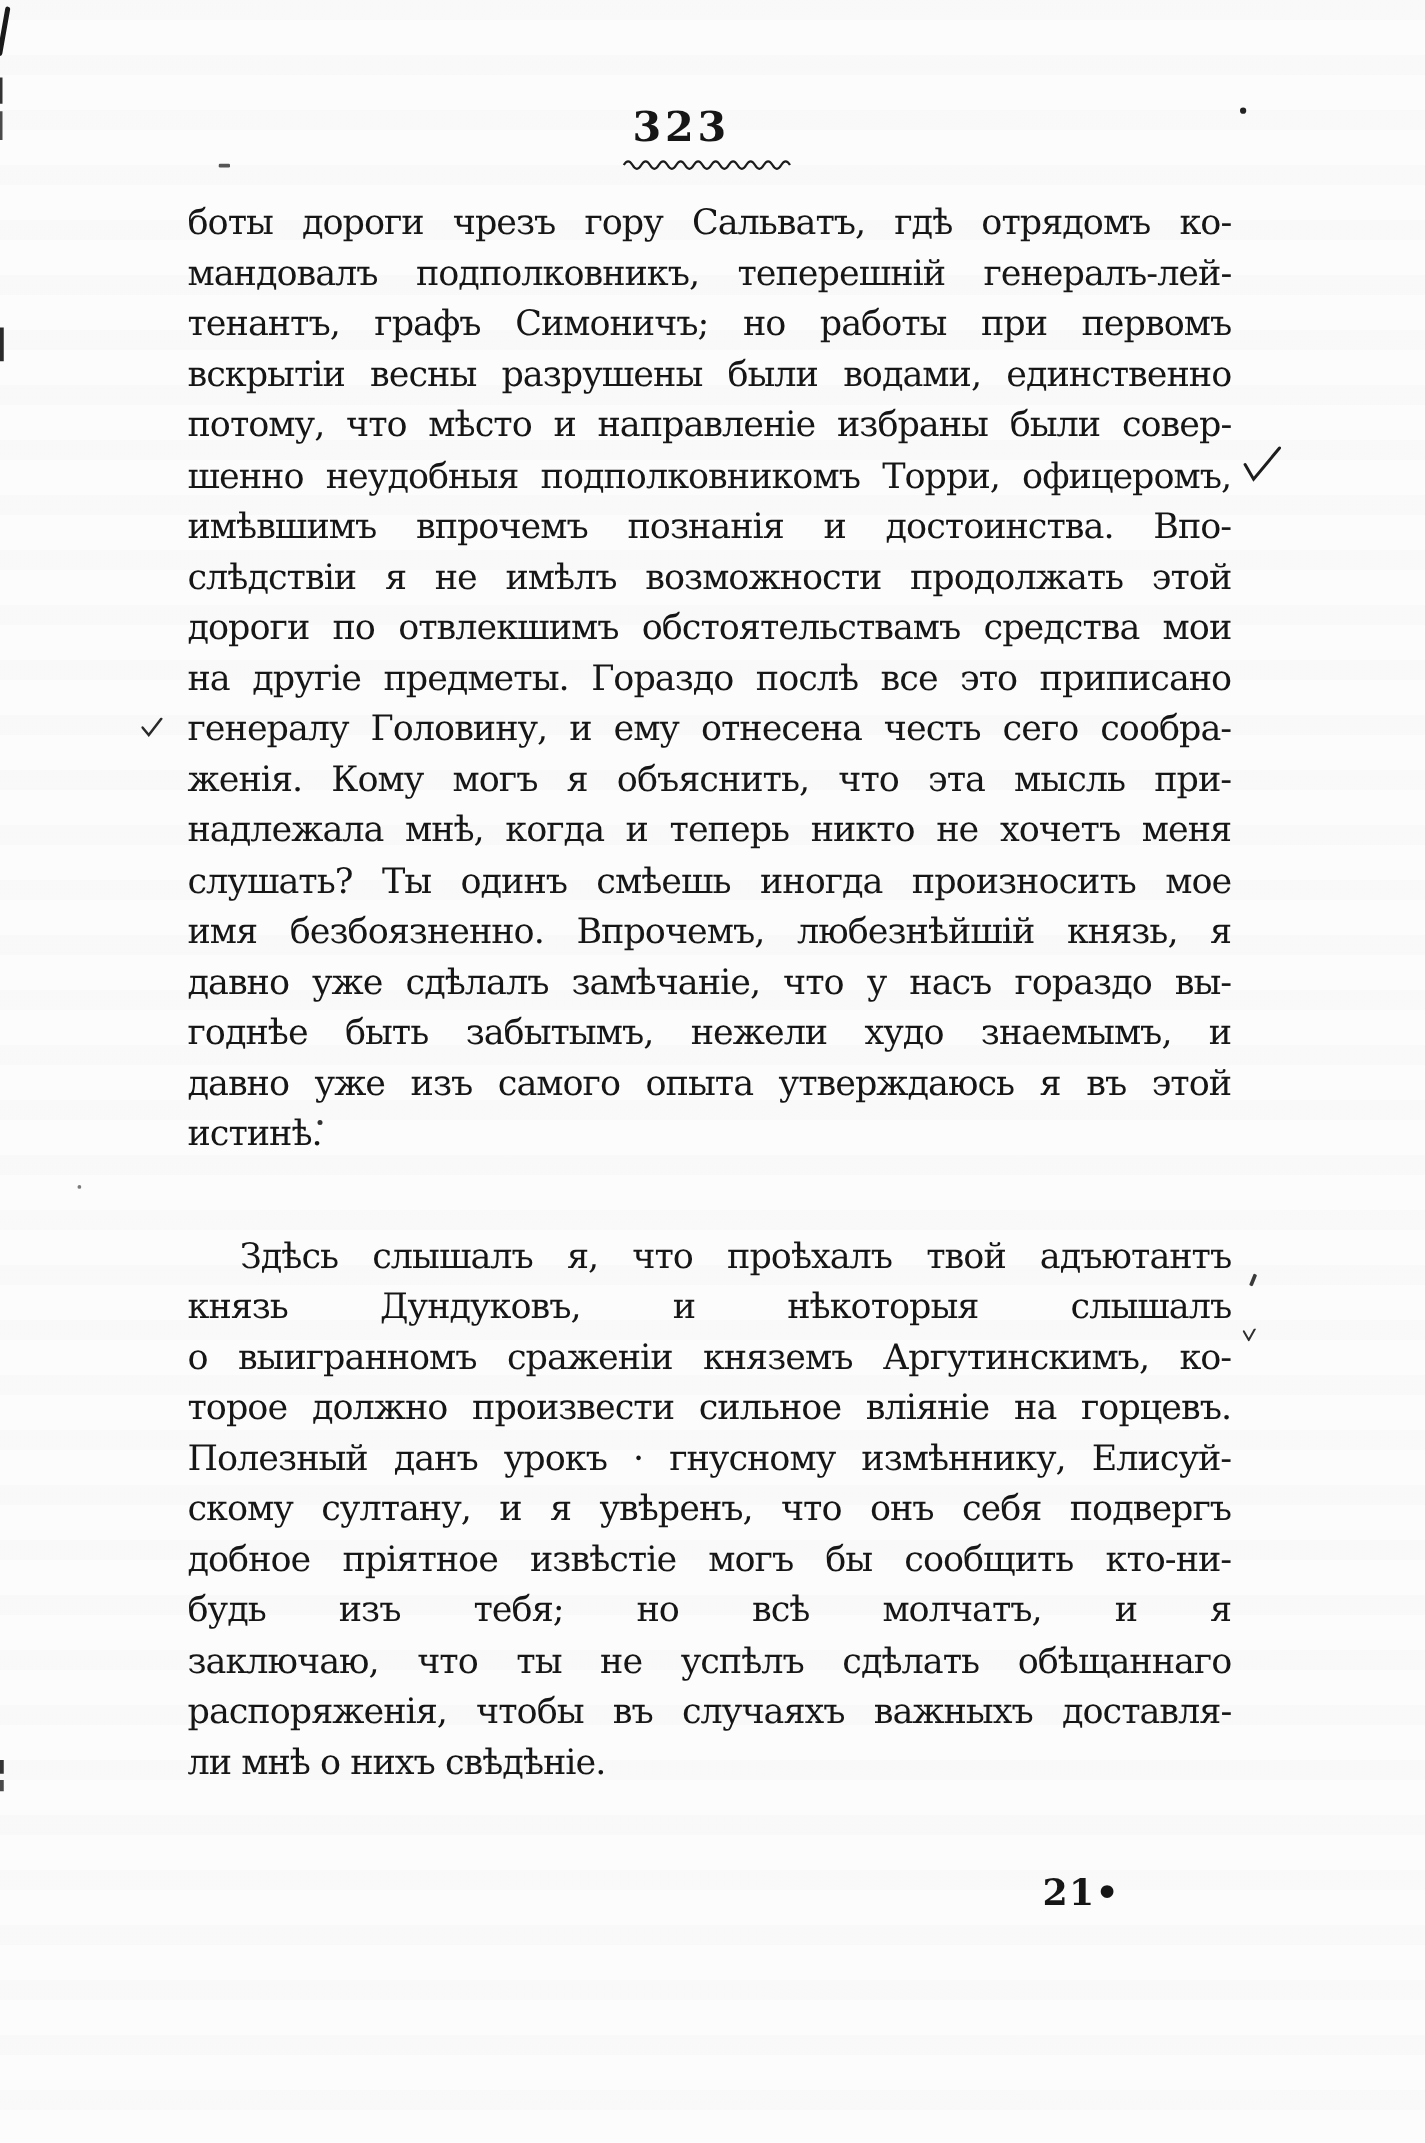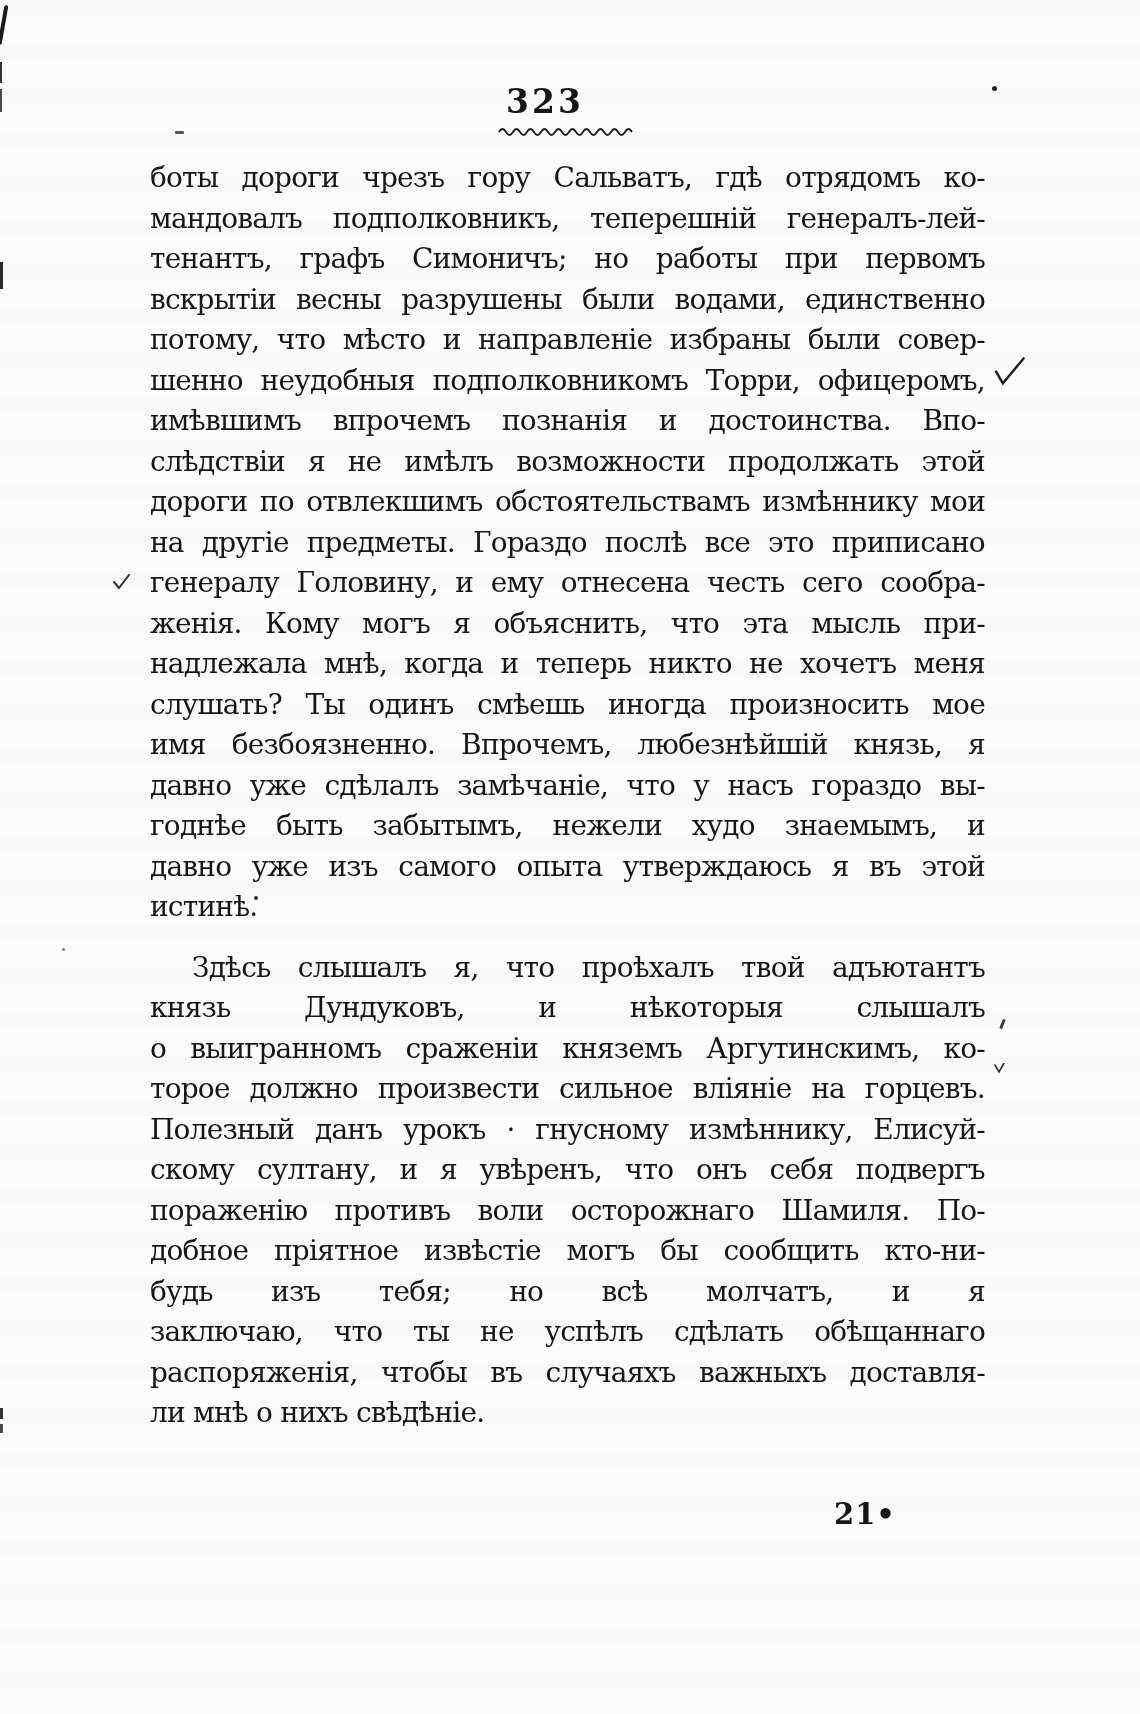--- a/index.html
+++ b/index.html
@@ -10,21 +10,21 @@
       rgba(90,90,100,0.02) 0 16px, rgba(0,0,0,0) 16px 44px);
     font-family:"DejaVu Serif","Liberation Serif",serif;
     color:#161616;
   }
   .page-number {
     position:absolute; left:545px; top:82px; transform:translateX(-50%);
     font-size:33px; font-weight:bold; letter-spacing:3px;
   }
   .wavy-rule { position:absolute; left:497px; top:121px; }
   .body-text { position:absolute; left:150px; top:158px; width:835px; }
-  .paragraph + .paragraph { margin-top:20px; }
+  .paragraph + .paragraph { margin-top:57px; }
   .line {
     display:flex; justify-content:space-between;
     height:40.5px; line-height:40.5px;
     font-size:28px; font-weight:normal; letter-spacing:-0.8px;
     white-space:pre;
   }
   .line.last { display:block; }
   .paragraph.indented .line.first { padding-left:42px; }
   .signature-mark {
     position:absolute; left:834px; top:1497px;
@@ -64,40 +64,39 @@
   <div class="body-text">
       <div class="paragraph">
         <div class="line first"><span>боты</span><span>дороги</span><span>чрезъ</span><span>гору</span><span>Сальватъ,</span><span>гдѣ</span><span>отрядомъ</span><span>ко-</span></div>
         <div class="line"><span>мандовалъ</span><span>подполковникъ,</span><span>теперешній</span><span>генералъ-лей-</span></div>
         <div class="line"><span>тенантъ,</span><span>графъ</span><span>Симоничъ;</span><span>но</span><span>работы</span><span>при</span><span>первомъ</span></div>
         <div class="line"><span>вскрытіи</span><span>весны</span><span>разрушены</span><span>были</span><span>водами,</span><span>единственно</span></div>
         <div class="line"><span>потому,</span><span>что</span><span>мѣсто</span><span>и</span><span>направленіе</span><span>избраны</span><span>были</span><span>совер-</span></div>
         <div class="line"><span>шенно</span><span>неудобныя</span><span>подполковникомъ</span><span>Торри,</span><span>офицеромъ,</span></div>
         <div class="line"><span>имѣвшимъ</span><span>впрочемъ</span><span>познанія</span><span>и</span><span>достоинства.</span><span>Впо-</span></div>
         <div class="line"><span>слѣдствіи</span><span>я</span><span>не</span><span>имѣлъ</span><span>возможности</span><span>продолжать</span><span>этой</span></div>
-        <div class="line"><span>дороги</span><span>по</span><span>отвлекшимъ</span><span>обстоятельствамъ</span><span>измѣннику</span><span>мои</span></div>
+        <div class="line"><span>дороги</span><span>по</span><span>отвлекшимъ</span><span>обстоятельствамъ</span><span>средства</span><span>мои</span></div>
         <div class="line"><span>на</span><span>другіе</span><span>предметы.</span><span>Гораздо</span><span>послѣ</span><span>все</span><span>это</span><span>приписано</span></div>
         <div class="line"><span>генералу</span><span>Головину,</span><span>и</span><span>ему</span><span>отнесена</span><span>честь</span><span>сего</span><span>сообра-</span></div>
         <div class="line"><span>женія.</span><span>Кому</span><span>могъ</span><span>я</span><span>объяснить,</span><span>что</span><span>эта</span><span>мысль</span><span>при-</span></div>
         <div class="line"><span>надлежала</span><span>мнѣ,</span><span>когда</span><span>и</span><span>теперь</span><span>никто</span><span>не</span><span>хочетъ</span><span>меня</span></div>
         <div class="line"><span>слушать?</span><span>Ты</span><span>одинъ</span><span>смѣешь</span><span>иногда</span><span>произносить</span><span>мое</span></div>
         <div class="line"><span>имя</span><span>безбоязненно.</span><span>Впрочемъ,</span><span>любезнѣйшій</span><span>князь,</span><span>я</span></div>
         <div class="line"><span>давно</span><span>уже</span><span>сдѣлалъ</span><span>замѣчаніе,</span><span>что</span><span>у</span><span>насъ</span><span>гораздо</span><span>вы-</span></div>
         <div class="line"><span>годнѣе</span><span>быть</span><span>забытымъ,</span><span>нежели</span><span>худо</span><span>знаемымъ,</span><span>и</span></div>
         <div class="line"><span>давно</span><span>уже</span><span>изъ</span><span>самого</span><span>опыта</span><span>утверждаюсь</span><span>я</span><span>въ</span><span>этой</span></div>
         <div class="line last">истинѣ.</div>
       </div>
       <div class="paragraph indented">
         <div class="line first"><span>Здѣсь</span><span>слышалъ</span><span>я,</span><span>что</span><span>проѣхалъ</span><span>твой</span><span>адъютантъ</span></div>
         <div class="line"><span>князь</span><span>Дундуковъ,</span><span>и</span><span>нѣкоторыя</span><span>слышалъ</span></div>
         <div class="line"><span>о</span><span>выигранномъ</span><span>сраженіи</span><span>княземъ</span><span>Аргутинскимъ,</span><span>ко-</span></div>
         <div class="line"><span>торое</span><span>должно</span><span>произвести</span><span>сильное</span><span>вліяніе</span><span>на</span><span>горцевъ.</span></div>
         <div class="line"><span>Полезный</span><span>данъ</span><span>урокъ</span><span>·</span><span>гнусному</span><span>измѣннику,</span><span>Елисуй-</span></div>
         <div class="line"><span>скому</span><span>султану,</span><span>и</span><span>я</span><span>увѣренъ,</span><span>что</span><span>онъ</span><span>себя</span><span>подвергъ</span></div>
-        <div class="line"><span>пораженію</span><span>противъ</span><span>воли</span><span>осторожнаго</span><span>Шамиля.</span><span>По-</span></div>
         <div class="line"><span>добное</span><span>пріятное</span><span>извѣстіе</span><span>могъ</span><span>бы</span><span>сообщить</span><span>кто-ни-</span></div>
         <div class="line"><span>будь</span><span>изъ</span><span>тебя;</span><span>но</span><span>всѣ</span><span>молчатъ,</span><span>и</span><span>я</span></div>
         <div class="line"><span>заключаю,</span><span>что</span><span>ты</span><span>не</span><span>успѣлъ</span><span>сдѣлать</span><span>обѣщаннаго</span></div>
         <div class="line"><span>распоряженія,</span><span>чтобы</span><span>въ</span><span>случаяхъ</span><span>важныхъ</span><span>доставля-</span></div>
         <div class="line last">ли мнѣ о нихъ свѣдѣніе.</div>
       </div>
     </div>
 
   <div class="signature-mark">21•</div>
 

